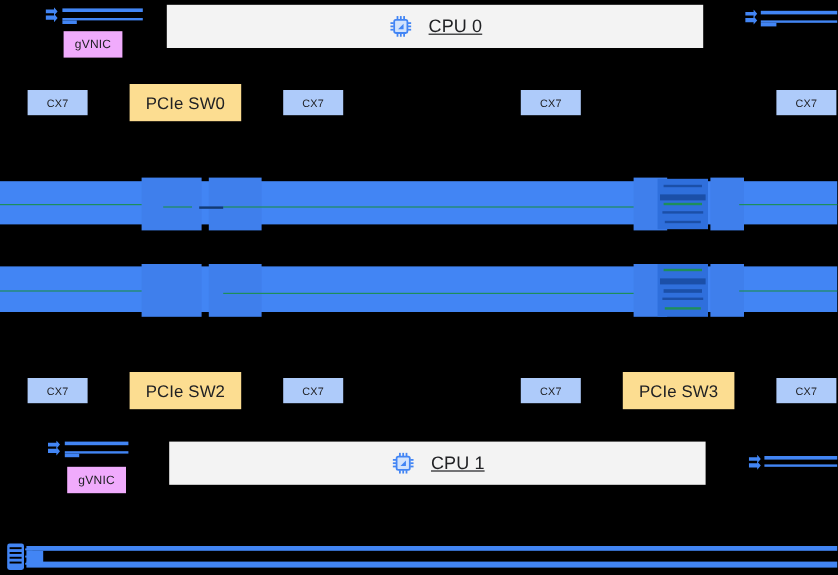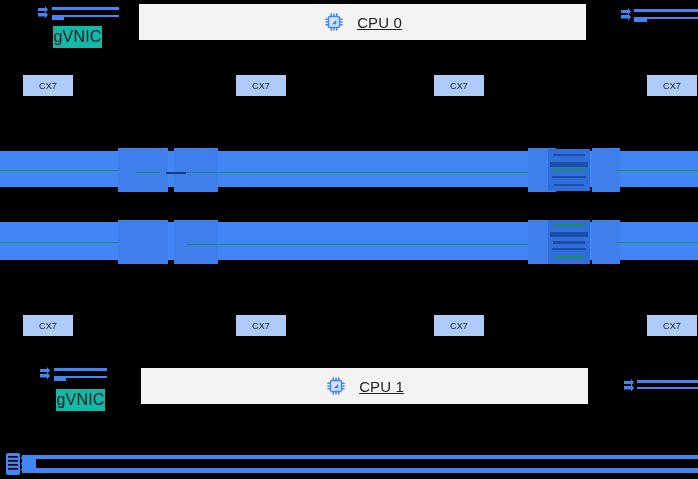--- a/index.html
+++ b/index.html
@@ -42,22 +42,22 @@
     justify-content: center;
     color: #202124;
     white-space: nowrap;
   }
   .cx7 {
     background: #aecbfa;
     font-size: 9px;
     letter-spacing: 0.2px;
   }
   .gvnic {
-    background: #14b8a6;
-    font-size: 16px;
+    background: #f0abfc;
+    font-size: 10px;
     letter-spacing: 0.2px;
   }
   .pcie {
     background: #fcdd91;
     font-size: 14px;
     letter-spacing: 0.1px;
   }
 
   
   .nvlink {
@@ -160,20 +160,23 @@
     </svg>
   </div>
   <div class="rule" style="left:634px; top:9px; width:64px; height:3px;"></div>
   <div class="rule" style="left:634px; top:17px; width:64px; height:2px;"></div>
   <div class="rule" style="left:634px; top:19px; width:13px; height:3px;"></div>
 
   <div class="abs chip-box cx7" style="left:23px; top:75px; width:50px; height:21px;">
     <span>CX7</span>
   </div>
 
+  <div class="abs chip-box pcie" style="left:108px; top:70px; width:93px; height:31px;">
+    <span>PCIe SW0</span>
+  </div>
 
   <div class="abs chip-box cx7" style="left:236px; top:75px; width:50px; height:21px;">
     <span>CX7</span>
   </div>
 
   <div class="abs chip-box cx7" style="left:434px; top:75px; width:50px; height:21px;">
     <span>CX7</span>
   </div>
 
 
@@ -220,29 +223,35 @@
 
     <div class="hair" style="left:0px; top:20px; width:118px;"></div>
     <div class="hair" style="left:186px; top:22px; width:342px;"></div>
     <div class="hair" style="left:616px; top:20px; width:82px;"></div>
   </div>
 
   <div class="abs chip-box cx7" style="left:23px; top:315px; width:50px; height:21px;">
     <span>CX7</span>
   </div>
 
+  <div class="abs chip-box pcie" style="left:108px; top:310px; width:93px; height:31px;">
+    <span>PCIe SW2</span>
+  </div>
 
   <div class="abs chip-box cx7" style="left:236px; top:315px; width:50px; height:21px;">
     <span>CX7</span>
   </div>
 
   <div class="abs chip-box cx7" style="left:434px; top:315px; width:50px; height:21px;">
     <span>CX7</span>
   </div>
 
+  <div class="abs chip-box pcie" style="left:519px; top:310px; width:93px; height:31px;">
+    <span>PCIe SW3</span>
+  </div>
 
   <div class="abs chip-box cx7" style="left:647px; top:315px; width:50px; height:21px;">
     <span>CX7</span>
   </div>
 
   <div class="plug abs" style="left:40px; top:367px; width:16px; height:14px;">
     <svg width="16" height="14" viewBox="0 0 16 14">
       <path d="M0 2 L7 2 L7 0 L10 3.5 L7 7 L7 5 L0 5 Z" fill="#4285f4"></path>
       <path d="M0 7 L7 7 L7 5.5 L10 9 L7 12.5 L7 10.5 L0 10.5 Z" fill="#4285f4"></path>
     </svg>

